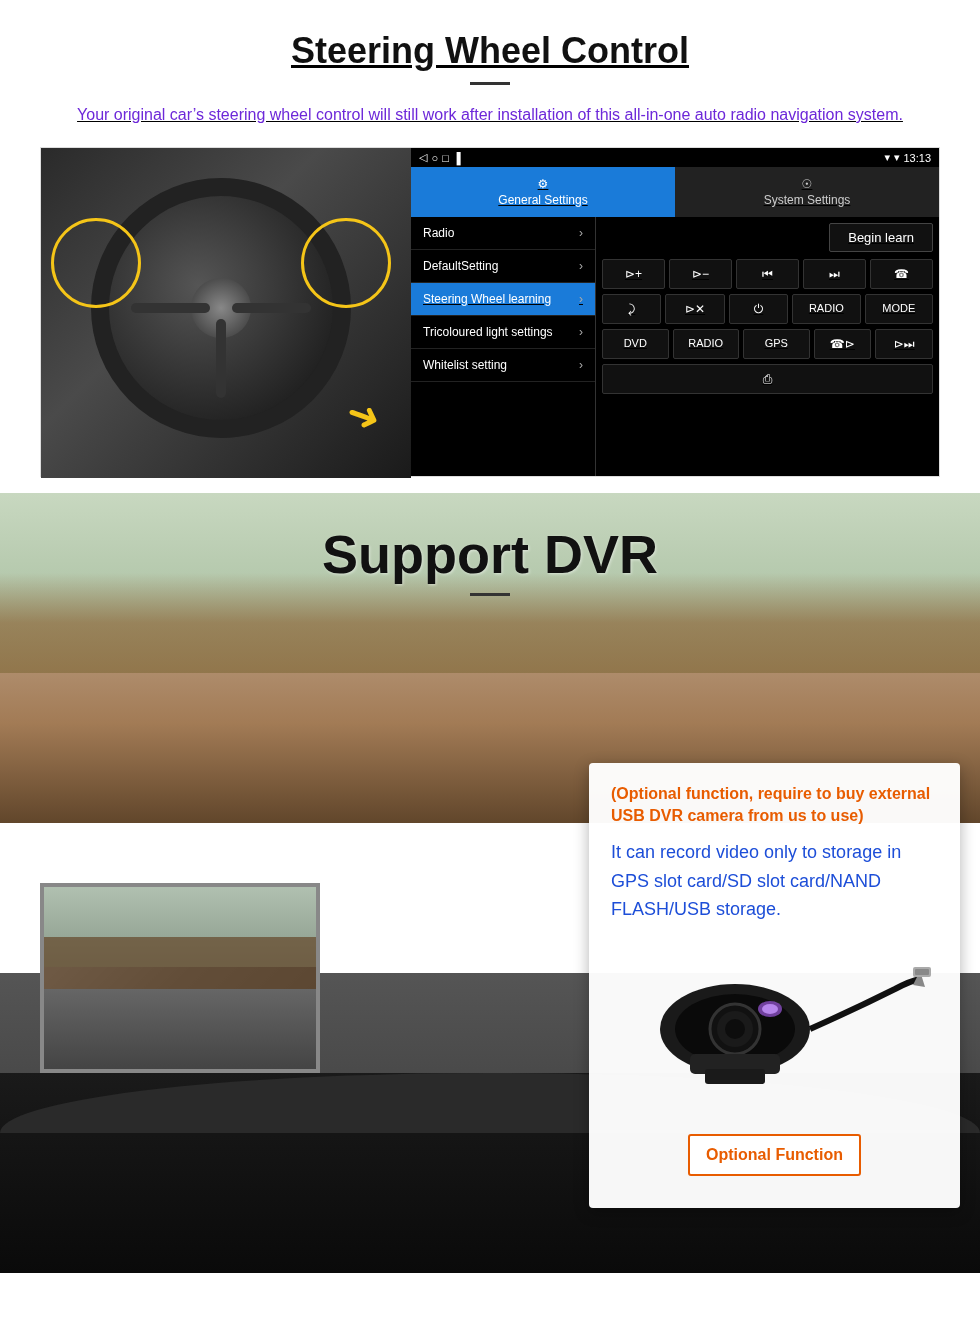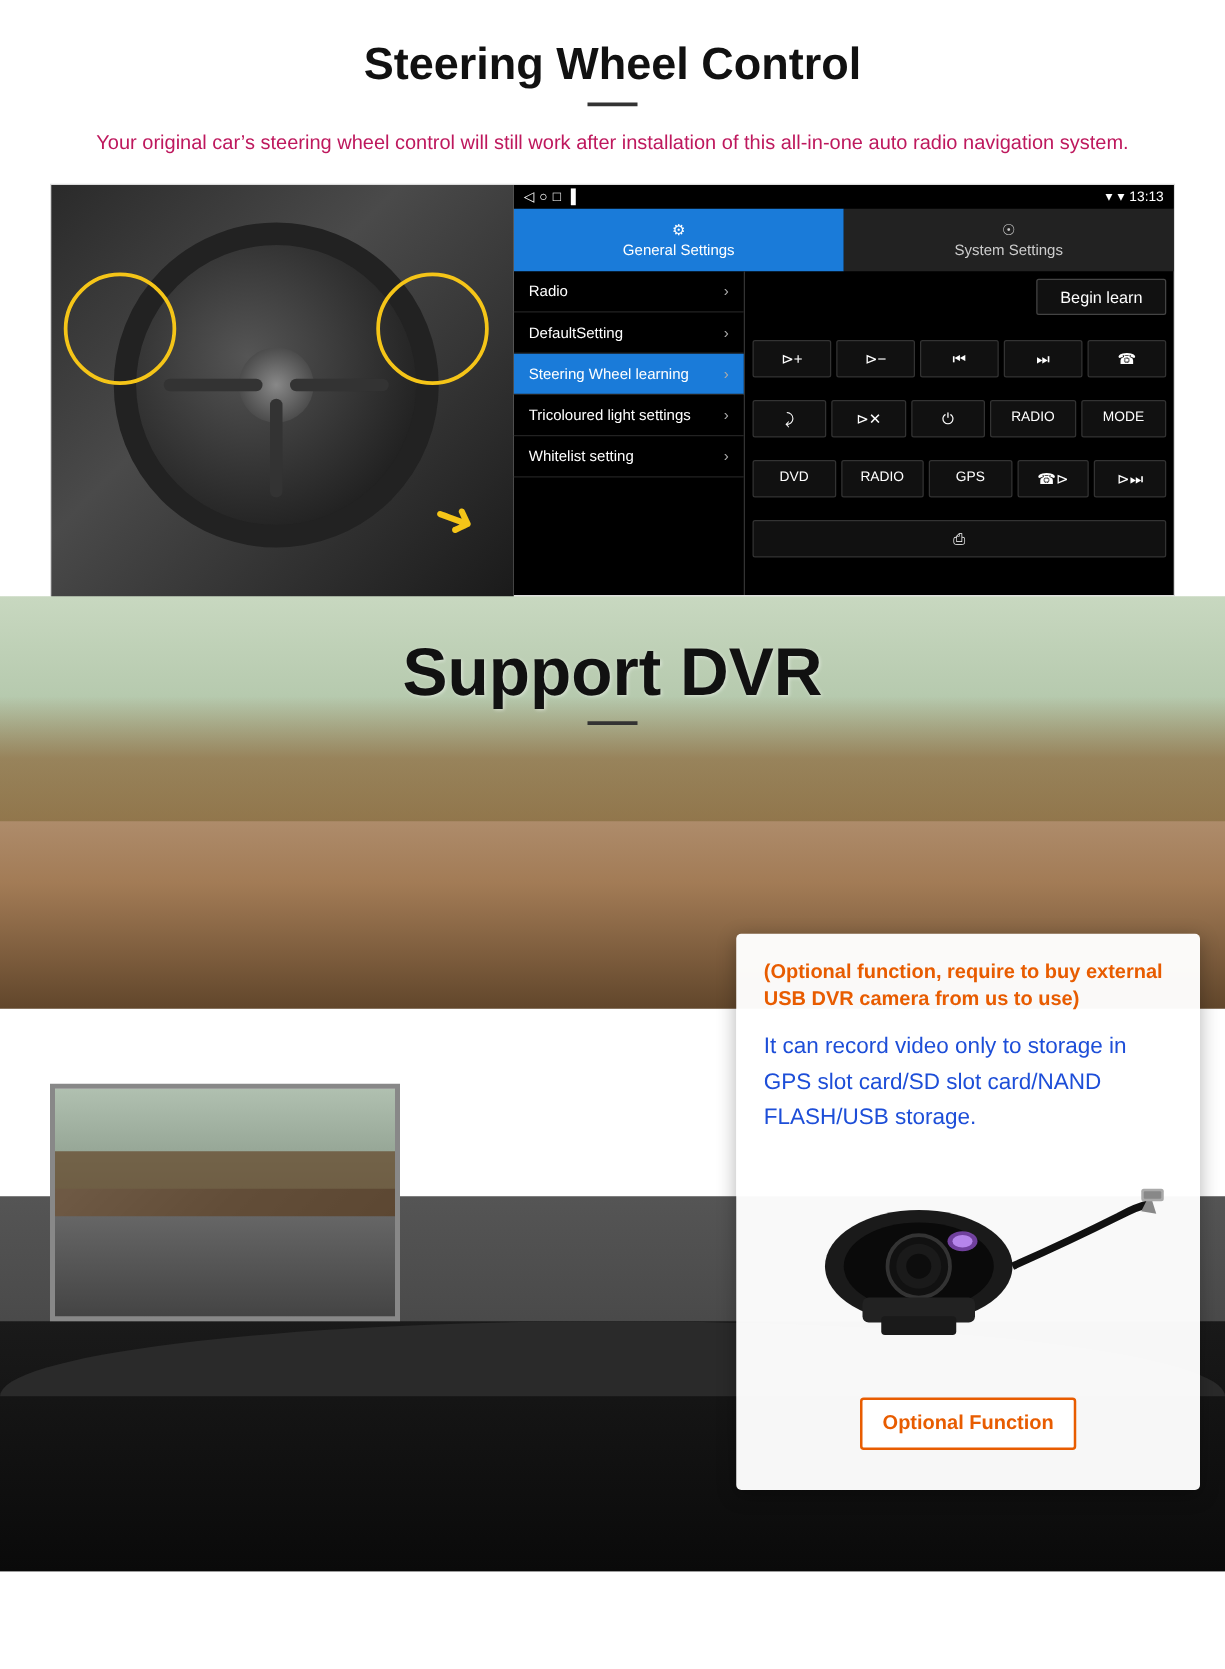--- a/index.html
+++ b/index.html
@@ -6,40 +6,41 @@
     body {
       width: 980px;
       min-height: 1335px;
       font-family: Arial, sans-serif;
       background: #fff;
       overflow-x: hidden;
     }
 
     
     .section-steering {
-      padding: 30px 40px 0 40px;
+      padding: 30px 40px 16px 40px;
       background: #fff;
+      text-decoration: underline;
     }
     .section-title {
       text-align: center;
       font-size: 36px;
       font-weight: 900;
       color: #111;
       margin-bottom: 10px;
     }
     .title-divider {
       width: 40px;
       height: 3px;
       background: #333;
       margin: 0 auto 18px auto;
     }
     .section-subtitle {
       text-align: center;
       font-size: 16px;
-      color: #be185d;
+      color: #6d28d9;
       margin-bottom: 20px;
       line-height: 1.5;
     }
 
     
     .steering-content {
       display: flex;
       width: 100%;
       height: 330px;
       border: 1px solid #ddd;
@@ -203,21 +204,21 @@
       display: flex;
       align-items: flex-end;
       justify-content: space-between;
     }
     .menu-chevron { color: #aaa; font-size: 12px; }
     .android-menu-right {
       flex: 1;
       display: flex;
       flex-direction: column;
       padding: 6px;
-      gap: 18px;
+      gap: 5px;
     }
     .begin-learn-row {
       display: flex;
       justify-content: flex-end;
       margin-bottom: 2px;
     }
     .begin-learn-btn {
       background: #111;
       color: #fff;
       border: 1px solid #444;

